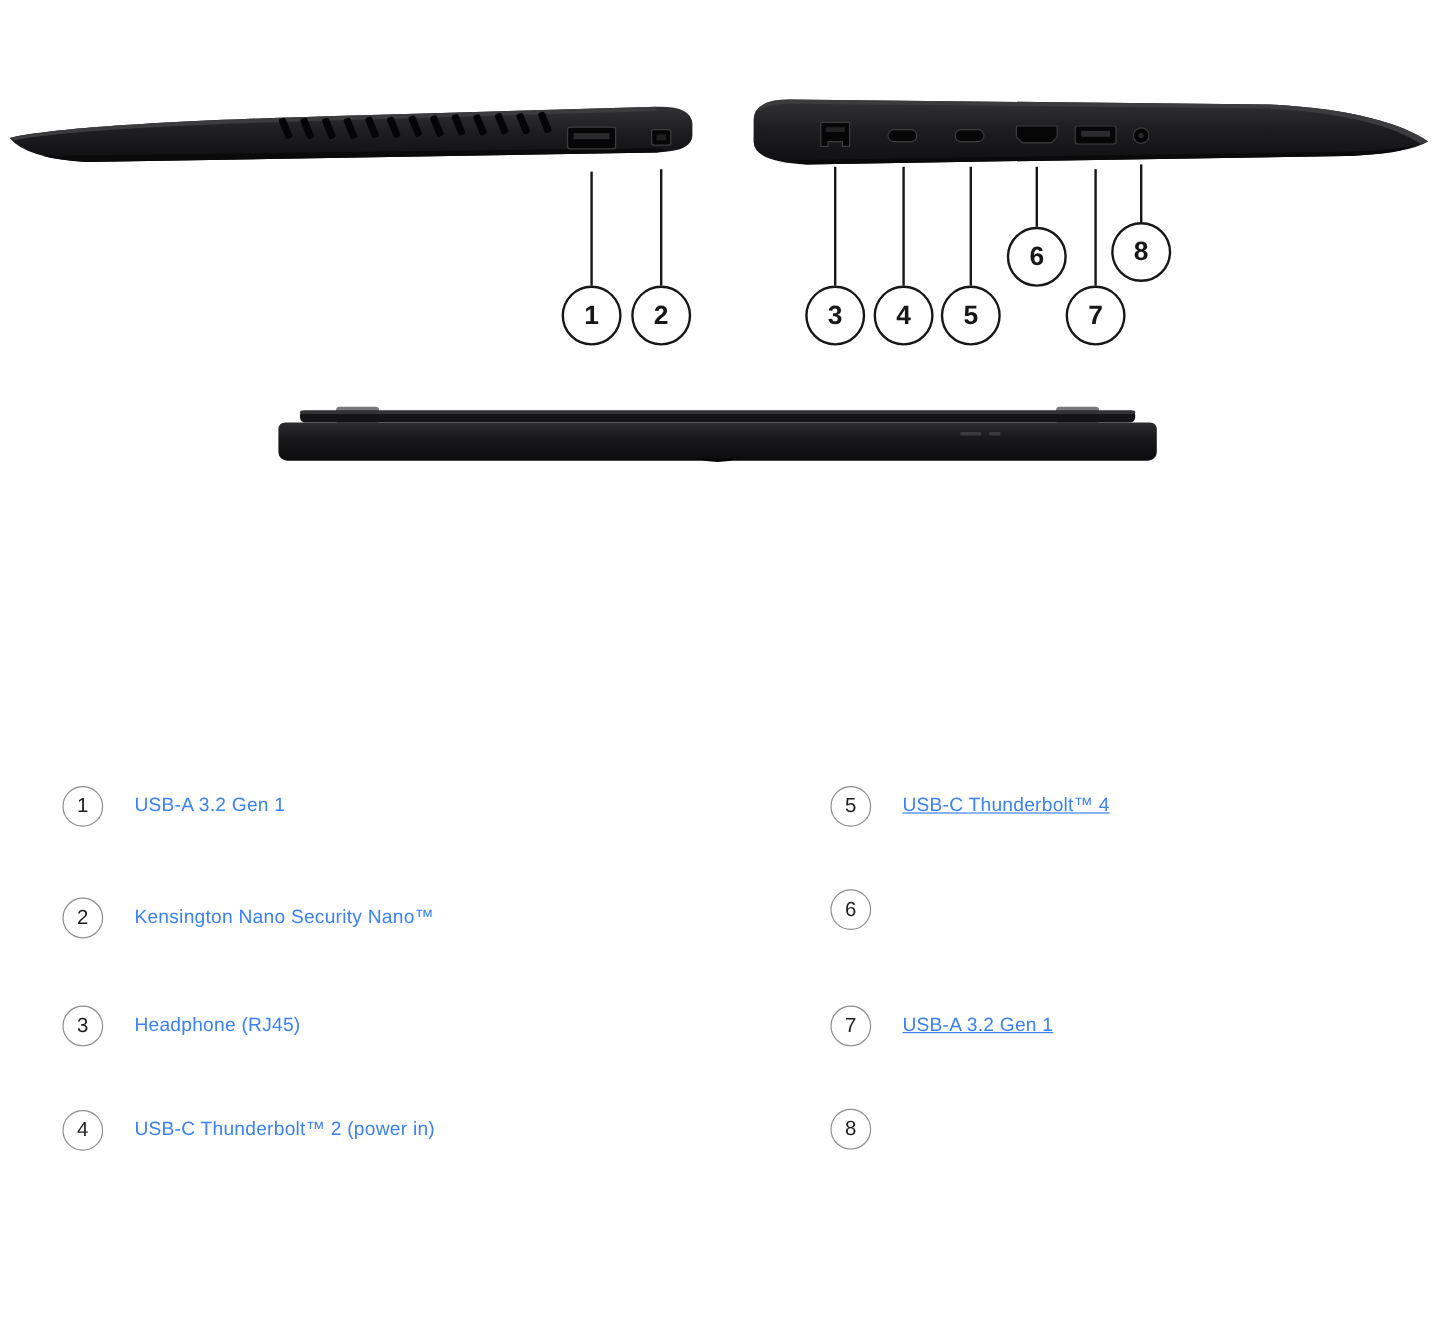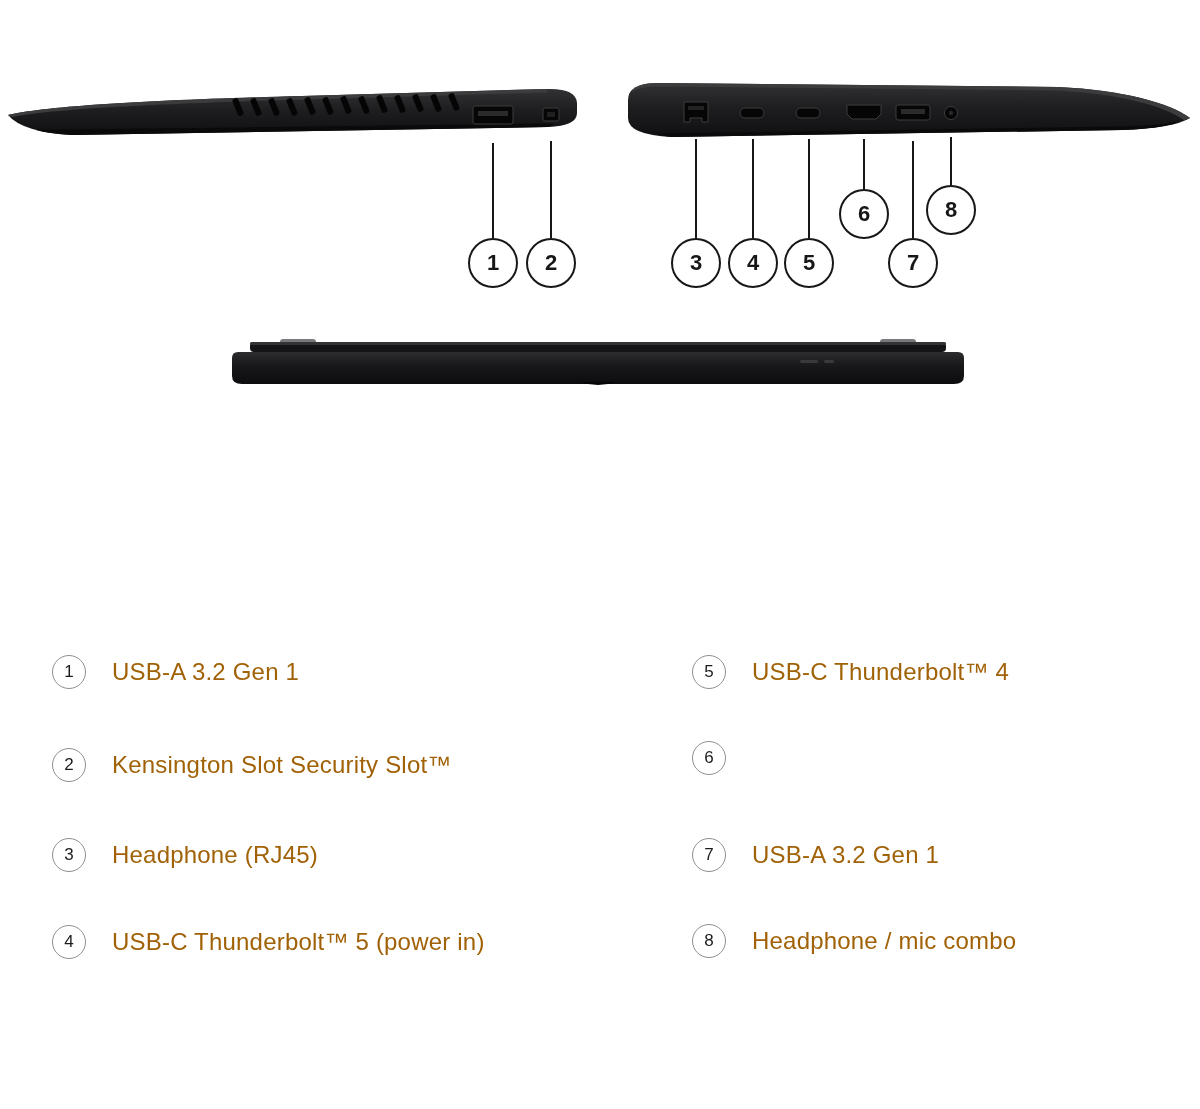--- a/index.html
+++ b/index.html
@@ -39,26 +39,26 @@
   .legend-num {
     flex: 0 0 34px;
     width: 34px; height: 34px;
     border-radius: 50%;
     border: 1.5px solid #8f8f8f;
     background: #fff;
     display: flex; align-items: center; justify-content: center;
     font-size: 17px; color: #1c1c1c;
   }
   .legend-label {
-    font-size: 24px;
-    color: #a16207;
+    font-size: 16px;
+    color: #3b82f6;
     line-height: 1.35;
     letter-spacing: 0.2px;
   }
-  .legend-label.narrow { max-width: 430px; }
+  .legend-label.narrow { max-width: 430px; text-decoration: underline; }
 </style>
 </head>
 <body>
 
 <div class="page">
 
   <div class="view" style="left:2px; top:78px;">
     <svg width="580" height="70" viewBox="0 0 580 70">
       <defs>
         <linearGradient id="bodyL" x1="0" y1="0" x2="0" y2="1">
@@ -214,33 +214,33 @@
   <div class="legend-row" style="left:52px; top:672px;">
     <div class="legend-num">
         <span>1</span>
       </div>
     <div class="legend-label">USB-A 3.2 Gen 1</div>
   </div>
   <div class="legend-row" style="left:52px; top:765px;">
     <div class="legend-num">
         <span>2</span>
       </div>
-    <div class="legend-label">Kensington Slot Security Slot™</div>
+    <div class="legend-label">Kensington Nano Security Nano™</div>
   </div>
   <div class="legend-row" style="left:52px; top:855px;">
     <div class="legend-num">
         <span>3</span>
       </div>
     <div class="legend-label">Headphone (RJ45)</div>
   </div>
   <div class="legend-row" style="left:52px; top:942px;">
     <div class="legend-num">
         <span>4</span>
       </div>
-    <div class="legend-label">USB-C Thunderbolt™ 5 (power in)</div>
+    <div class="legend-label">USB-C Thunderbolt™ 2 (power in)</div>
   </div>
 
   <div class="legend-row" style="left:692px; top:672px;">
     <div class="legend-num">
         <span>5</span>
       </div>
     <div class="legend-label narrow">USB-C Thunderbolt™ 4</div>
   </div>
   <div class="legend-row" style="left:692px; top:758px;">
     <div class="legend-num">
@@ -250,16 +250,15 @@
   <div class="legend-row" style="left:692px; top:855px;">
     <div class="legend-num">
         <span>7</span>
       </div>
     <div class="legend-label narrow">USB-A 3.2 Gen 1</div>
   </div>
   <div class="legend-row" style="left:692px; top:941px;">
     <div class="legend-num">
         <span>8</span>
       </div>
-    <div class="legend-label narrow">Headphone / mic combo</div>
   </div>
 
 </div>
 
 </body></html>

